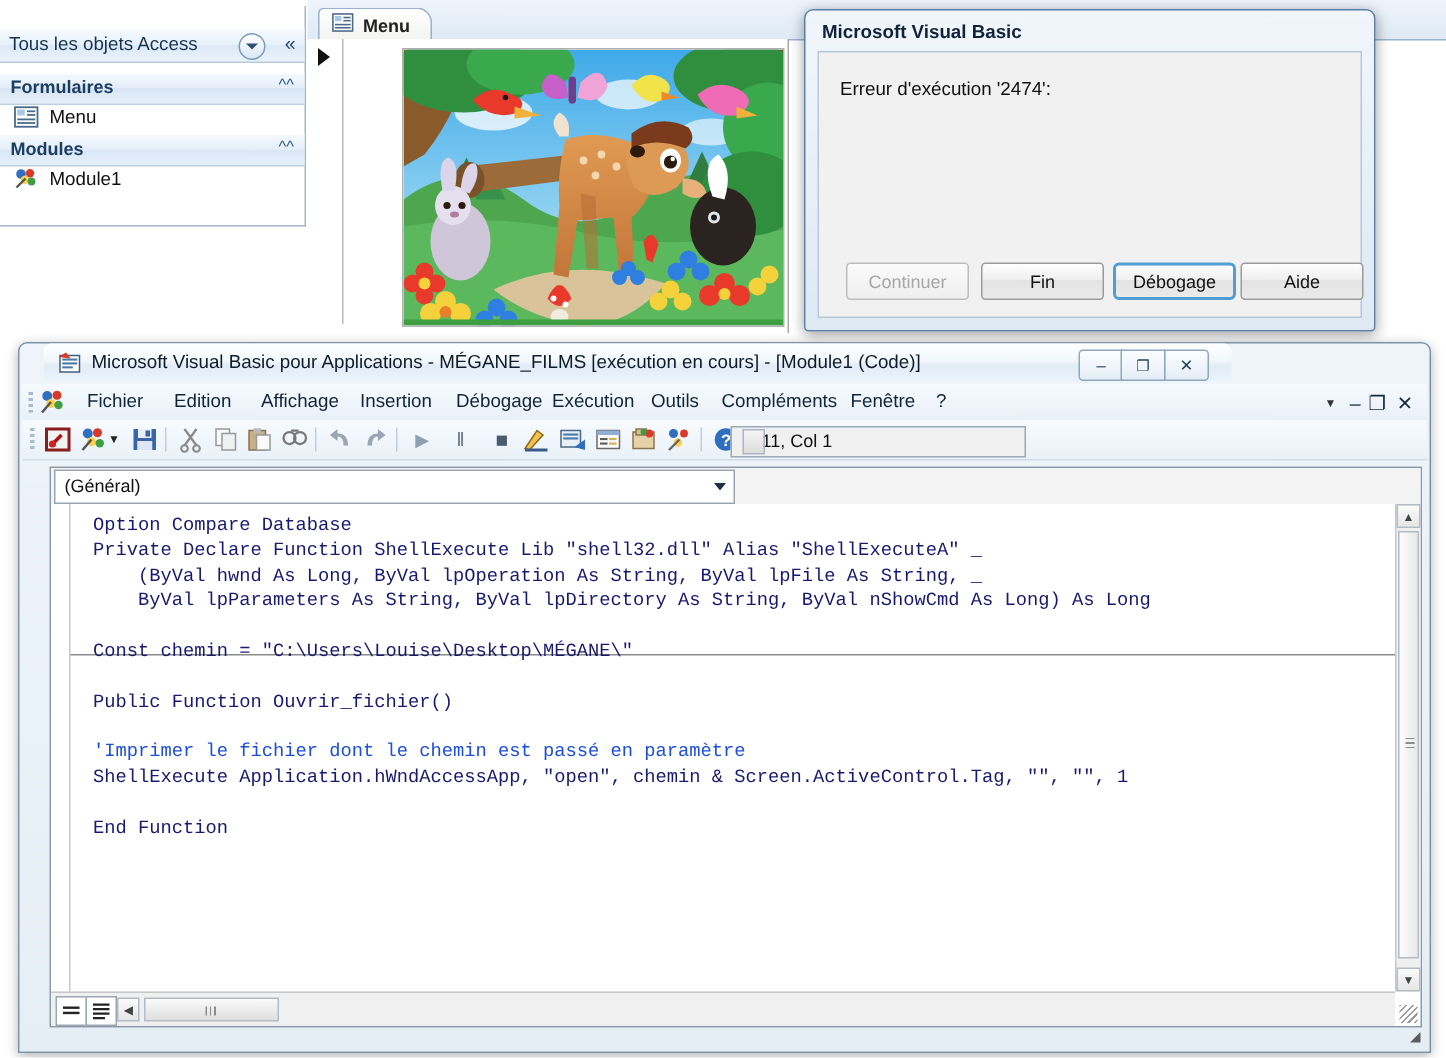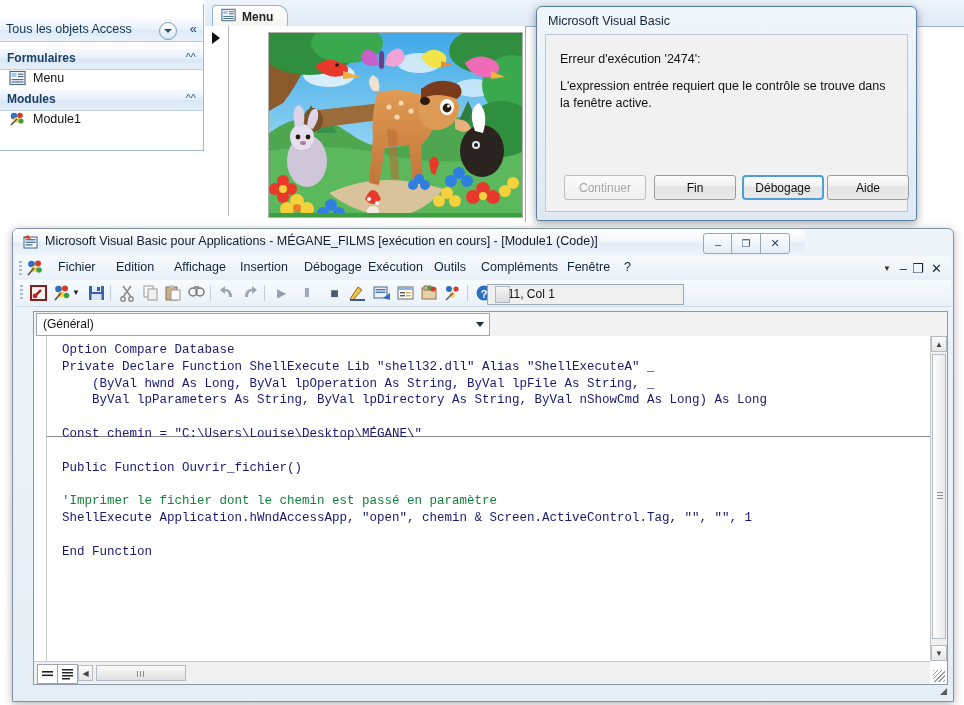--- a/index.html
+++ b/index.html
@@ -57,40 +57,40 @@
   #rec-arrow{position:absolute;left:212px;top:32px;width:0;height:0;
       border-top:6px solid transparent;border-bottom:6px solid transparent;border-left:8px solid #111;}
   #form-vrule{position:absolute;left:228px;top:26px;width:1px;height:190px;background:#b9b9b9;}
   #bambi{position:absolute;left:268px;top:32px;width:253px;height:184px;border:1px solid #b0b0b0;overflow:hidden;}
 
   
   #vb-dialog{position:absolute;left:536px;top:6px;width:379px;height:213px;
       background:linear-gradient(to bottom,#f0f6fb,#dfe9f3);
       border:1px solid #5b7fa6;border-radius:6px 6px 3px 3px;
       box-shadow:0 2px 9px rgba(0,0,0,.38);}
-  #vb-dialog .title{position:absolute;left:11px;top:7px;font-size:12.5px;color:#11223a;}
+  #vb-dialog .title{position:absolute;left:11px;top:7px;font-size:12.5px;color:#11223a;font-weight:bold;}
   #vb-dialog .body{position:absolute;left:8px;top:27px;width:361px;height:176px;background:#f1f1f1;
       border:1px solid #b8c7d6;}
   #vb-dialog .msg1{position:absolute;left:14px;top:17px;font-size:12.5px;color:#111;}
   #vb-dialog .msg2{position:absolute;left:14px;top:43px;width:334px;font-size:12.5px;color:#111;line-height:17px;}
   .dlg-btn{position:absolute;top:140px;width:80px;height:23px;font-size:12px;
       background:linear-gradient(to bottom,#fdfdfd 0%,#f0f0f0 45%,#e3e3e3 46%,#eaeaea 100%);
       border:1px solid #9b9b9b;border-radius:3px;color:#111;
       display:flex;align-items:center;justify-content:center;
       font-family:"Liberation Sans",sans-serif;}
   .dlg-btn.disabled{color:#a6a6a6;border-color:#bdbdbd;
       background:linear-gradient(to bottom,#fbfbfb,#efefef);}
   .dlg-btn.default{border:2px solid #4f9ed4;border-radius:4px;width:78px;height:21px;}
 
   
   #vbe{position:absolute;left:12px;top:228px;width:940px;height:472px;
       background:linear-gradient(to bottom,#eef4f9,#e6eef5);
       border:1px solid #7d93a8;border-radius:6px 6px 0 0;
       box-shadow:0 2px 8px rgba(0,0,0,.3);}
-  #vbe-title{position:absolute;left:0;top:0;width:792px;height:27px;
+  #vbe-title{position:absolute;left:16px;top:0;width:792px;height:27px;
       background:linear-gradient(to bottom,#ffffff 0%,#f2f7fb 42%,#e2ecf5 55%,#eef5fb 100%);
       border-radius:5px 5px 0 0;}
   #vbe-title .ico{position:absolute;left:9px;top:5px;width:17px;height:17px;}
   #vbe-title .txt{position:absolute;left:32px;top:5px;font-size:12.5px;color:#0d1b2a;white-space:nowrap;}
   .wbtn{position:absolute;top:4px;width:28px;height:19px;
       background:linear-gradient(to bottom,#fcfeff,#e4edf6);
       border:1px solid #8fa8bf;display:flex;align-items:center;justify-content:center;}
   #wb-min{right:72px;border-radius:3px 0 0 3px;}
   #wb-max{right:44px;}
   #wb-close{right:15px;border-radius:0 3px 3px 0;}
@@ -128,21 +128,21 @@
   .vcombo .val{position:absolute;left:6px;top:3px;font-size:12px;color:#111;}
   .vcombo .arw{position:absolute;right:5px;top:8px;width:0;height:0;
       border-left:4px solid transparent;border-right:4px solid transparent;border-top:5px solid #20303f;}
   #combo-left{left:2px;width:452px;}
   #combo-right{left:459px;width:452px;}
 
   #code-area{position:absolute;left:0;top:24px;width:896px;height:325px;background:#fff;overflow:hidden;}
   #margin-col{position:absolute;left:0;top:0;width:12px;height:325px;background:#fff;border-right:1px solid #c9c9c9;}
   #code-text{position:absolute;left:28px;top:6px;font-family:"Liberation Mono","DejaVu Sans Mono",monospace;
       font-size:12.5px;line-height:16.8px;white-space:pre;color:#19196e;}
-  #code-text .cmt{color:#15803d;}
+  #code-text .cmt{color:#1d4ed8;}
   #proc-sep{position:absolute;left:13px;top:100px;width:883px;height:1px;background:#8a8a8a;}
   .cur-marker{position:absolute;left:22px;width:4px;height:4px;}
 
   
   #code-vs{position:absolute;right:0;top:24px;width:16px;height:325px;background:#f0f0f0;border-left:1px solid #c8c8c8;}
   .sb-arw{position:absolute;left:0;width:16px;height:16px;
       background:linear-gradient(to bottom,#fbfbfb,#e6e6e6);border:1px solid #b3bcc5;box-sizing:border-box;
       display:flex;align-items:center;justify-content:center;font-size:8px;color:#444;}
   #code-vs .thumb{position:absolute;left:1px;top:18px;width:14px;height:285px;
       background:linear-gradient(to right,#fdfdfd,#e9e9e9);border:1px solid #b3bcc5;box-sizing:border-box;}
@@ -364,21 +364,20 @@
       <rect x="0" y="180" width="253" height="4" fill="#3f9e42"></rect>
     </svg>
   </div>
 
 </div>
 
 <div id="vb-dialog">
   <span class="title">Microsoft Visual Basic</span>
   <div class="body">
     <span class="msg1">Erreur d'exécution '2474':</span>
-    <span class="msg2">L'expression entrée requiert que le contrôle se trouve dans la fenêtre active.</span>
     <div class="dlg-btn disabled" style="left:18px">Continuer</div>
     <div class="dlg-btn" style="left:108px">Fin</div>
     <div class="dlg-btn default" style="left:196px">Débogage</div>
     <div class="dlg-btn" style="left:281px">Aide</div>
   </div>
 </div>
 
 <div id="vbe">
 
   <div id="vbe-title">

